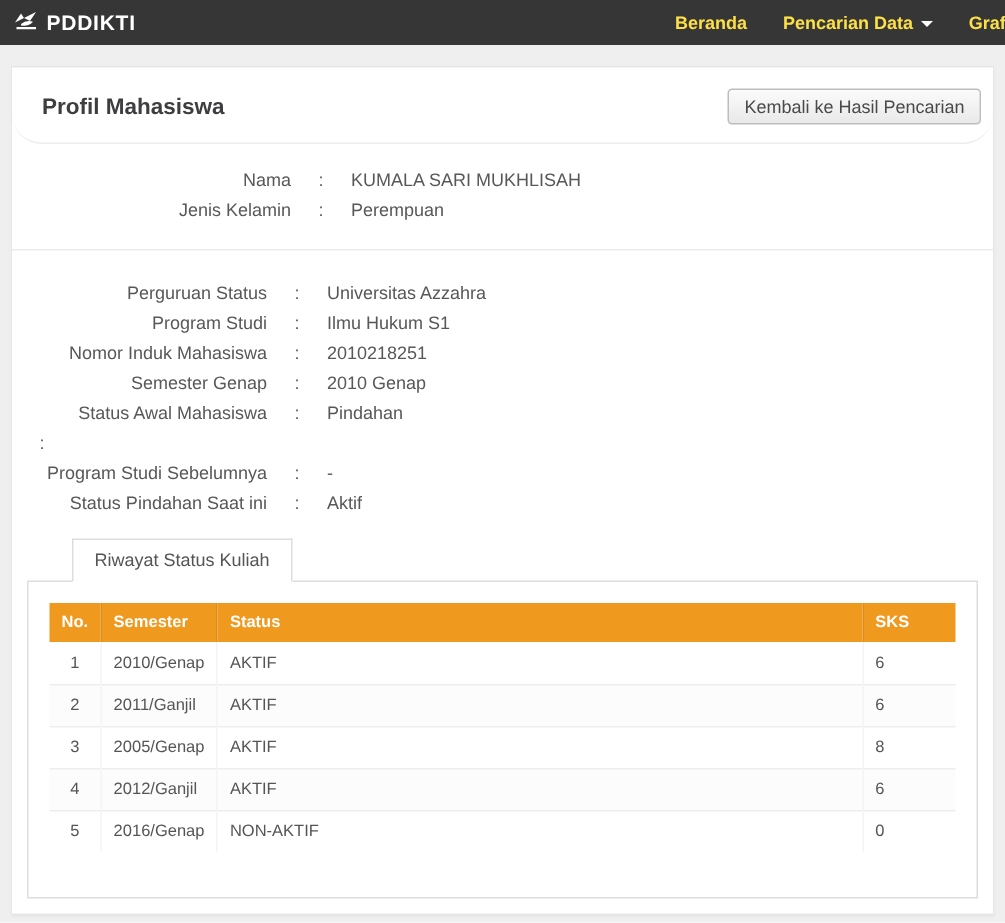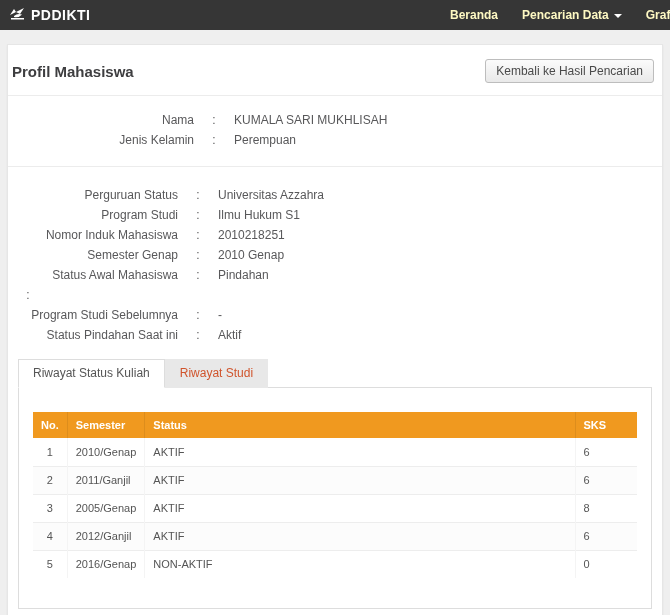--- a/index.html
+++ b/index.html
@@ -24,73 +24,74 @@
     color:#fff; text-decoration:none;
   }
   .brand-icon { width:17px; height:14px; display:block; }
   .brand-text { font-size:14px; font-weight:bold; letter-spacing:.5px; }
   .nav {
     position:absolute; left:450px; top:0;
     height:30px; display:flex; align-items:center; gap:24px;
     white-space:nowrap;
   }
   .nav-item {
-    color:#fef9c3; font-size:12px; font-weight:bold;
+    color:#fde047; font-size:12px; font-weight:bold;
     text-decoration:none; display:flex; align-items:center; gap:5px;
     cursor:pointer;
   }
   .caret {
     width:0; height:0; display:inline-block;
     border-left:4px solid transparent; border-right:4px solid transparent;
     border-top:4px solid #fff; margin-top:2px;
   }
   
   .panel {
     margin:14px 7px 0 7px;
     background:#fff;
     border:1px solid #e6e6e6;
     box-shadow:0 1px 2px rgba(0,0,0,.05);
   }
   .panel-header {
     display:flex; align-items:center; justify-content:space-between;
-    padding:14px 8px 12px 4px;
+    padding:14px 8px 12px 20px;
     border-bottom:1px solid #ececec;
+    border-radius:20px;
   }
   .page-title { font-size:15px; font-weight:bold; color:#3e3e40; }
   .back-btn {
     font-family:"Liberation Sans", sans-serif;
     font-size:12px; color:#4a4a4a;
     background:linear-gradient(#fbfbfb,#e9e9e9);
     border:1px solid #bdbdbd; border-radius:3px;
     padding:4px 10px; cursor:pointer;
   }
   
   .section-basic { padding:14px 0 16px 16px; border-bottom:1px solid #ececec; }
   .section-academic { padding:18px 0 0 0; }
   .field-row { display:flex; height:20px; align-items:center; font-size:12px; }
   .field-label { width:170px; text-align:right; color:#58585a; }
   .field-colon { width:40px; text-align:center; color:#58585a; }
   .field-value { flex:1; color:#58585a; }
   
   .tabs { display:flex; margin:14px 10px 0 10px; }
   .tab {
     font-size:12px; padding:6px 14px 7px 14px; cursor:pointer;
-    text-decoration:none; margin-bottom:-1px; position:relative; z-index:2;
+    text-decoration:none; margin-bottom:-1px; position:relative; z-index:2;margin-left:30px;
   }
   .tab.active {
     background:#fff; color:#555;
     border:1px solid #ddd; border-bottom:1px solid #fff;
   }
   .tab.inactive { background:#e8e8e8; color:#d0542c; border:1px solid #e8e8e8; border-bottom:none; }
   .tab-panel {
     margin:0 10px; border:1px solid #ddd; background:#fff;
     padding:14px 14px 30px 14px; position:relative; z-index:1;
   }
   
-  table { width:100%; border-collapse:collapse; font-size:11px;margin-top:10px; }
+  table { width:100%; border-collapse:collapse; font-size:11px; }
   thead th {
     background:#f0991f; color:#fff; font-weight:bold;
     text-align:left; padding:6px 8px; height:26px;
     border-right:1px solid rgba(0,0,0,.08);
   }
   thead th:last-child { border-right:none; }
   th.col-no, td.col-no { text-align:center; }
   tbody td {
     padding:7px 8px; height:28px; color:#555; background:#fff;
     border-top:1px solid #ededed; border-right:1px solid #f4f4f4;
@@ -184,21 +185,20 @@
     </div>
     <div class="field-row">
       <span class="field-label">Status Pindahan Saat ini</span>
       <span class="field-colon">:</span>
       <span class="field-value">Aktif</span>
     </div>
   </div>
 
   <div class="tabs">
     <a class="tab active">Riwayat Status Kuliah</a>
-    <a class="tab inactive">Riwayat Studi</a>
   </div>
 
   <div class="tab-panel">
     <table>
       <colgroup>
           <col class="c-no">
           <col class="c-sem">
           <col>
           <col class="c-sks">
         </colgroup>

